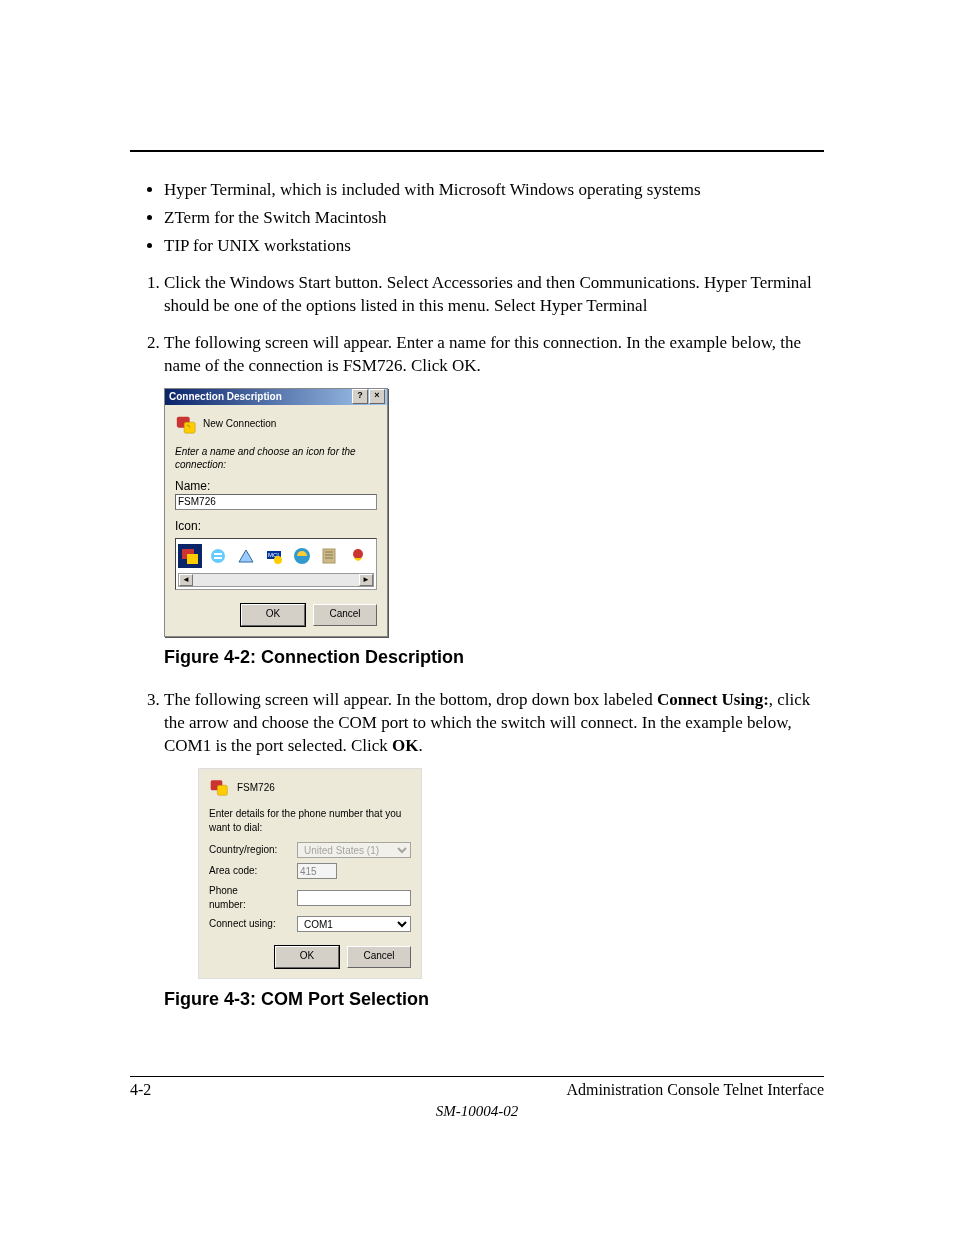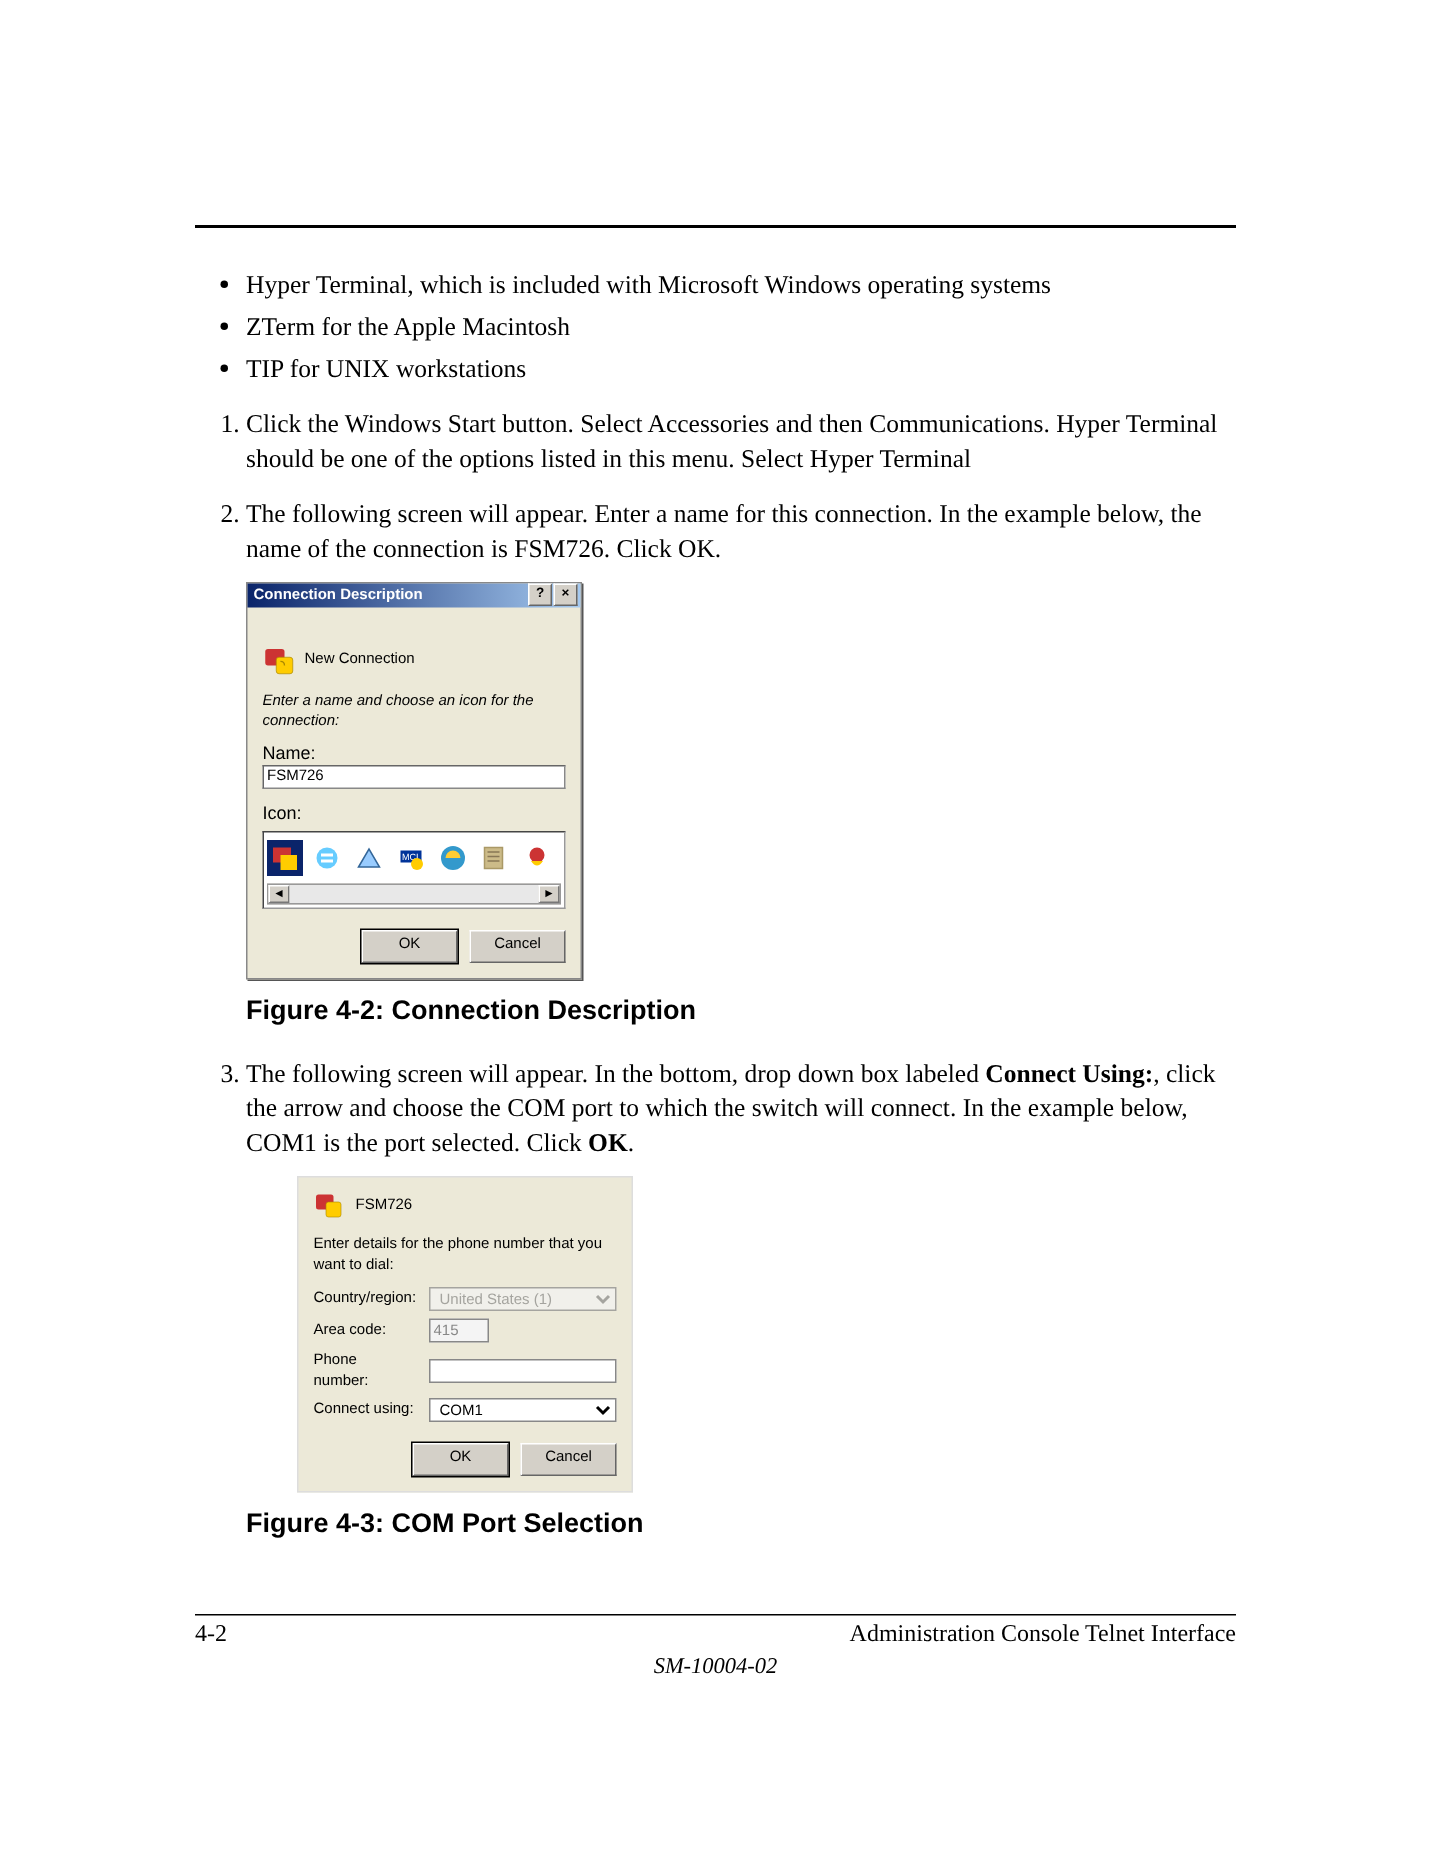--- a/index.html
+++ b/index.html
@@ -85,21 +85,21 @@
     border-right-color: #666;
     border-bottom-color: #666;
     margin-left: 1px;
     font-size: 9px;
     line-height: 11px;
     text-align: center;
     color: #000;
     font-weight: bold;
   }
   .dlg .body {
-    padding: 24px 10px 10px 10px;
+    padding: 8px 10px 10px 10px;
   }
   .dlg .icon-row {
     display: flex;
     align-items: center;
     gap: 6px;
     margin-bottom: 10px;
   }
   .phone-icon {
     width: 22px; height: 22px;
     display: inline-block;
@@ -193,21 +193,21 @@
     width: 202px;
     margin-left: 34px;
     margin-top: 10px;
     padding: 8px 10px 10px 10px;
     border: 1px solid #ddd;
   }
   .dlg2 .row {
     display: flex;
     align-items: center;
     margin: 5px 0;
-    gap: 9px;
+    gap: 20px;
   }
   .dlg2 .row .lab {
     width: 68px;
     font-size: 10px;
   }
   .dlg2 .row .ctl {
     flex: 1;
   }
   .dlg2 select, .dlg2 input[type=text] {
     width: 100%;
@@ -253,21 +253,21 @@
 </head>
 <body>
 
 <div class="page">
 
   <hr class="rule">
 
 
   <ul class="bullets">
     <li>Hyper Terminal, which is included with Microsoft Windows operating systems</li>
-    <li>ZTerm for the Apple Macintosh</li>
+    <li>ZTerm for the Switch Macintosh</li>
     <li>TIP for UNIX workstations</li>
   </ul>
 
 
   <ol class="steps">
     <li>Click the Windows Start button. Select Accessories and then Communications.  Hyper Terminal should be one of the options listed in this menu. Select Hyper Terminal</li>
     <li>
       <span>The following screen will appear. Enter a name for this connection. In the example below, the name of the connection is FSM726. Click OK.</span>
 
       

